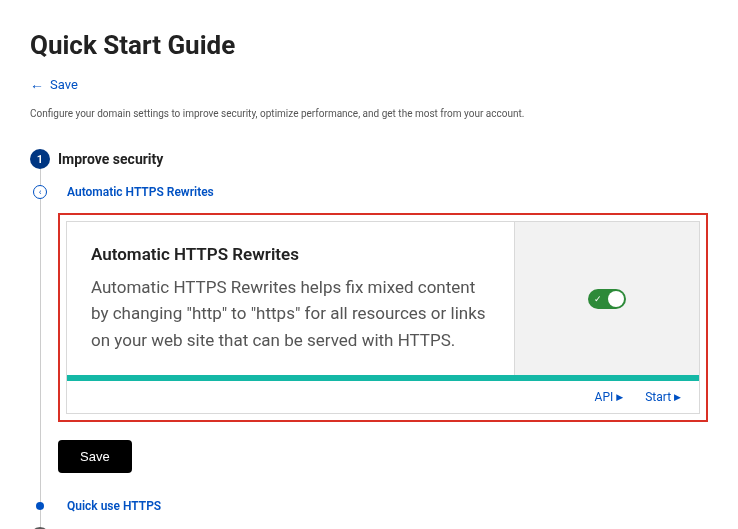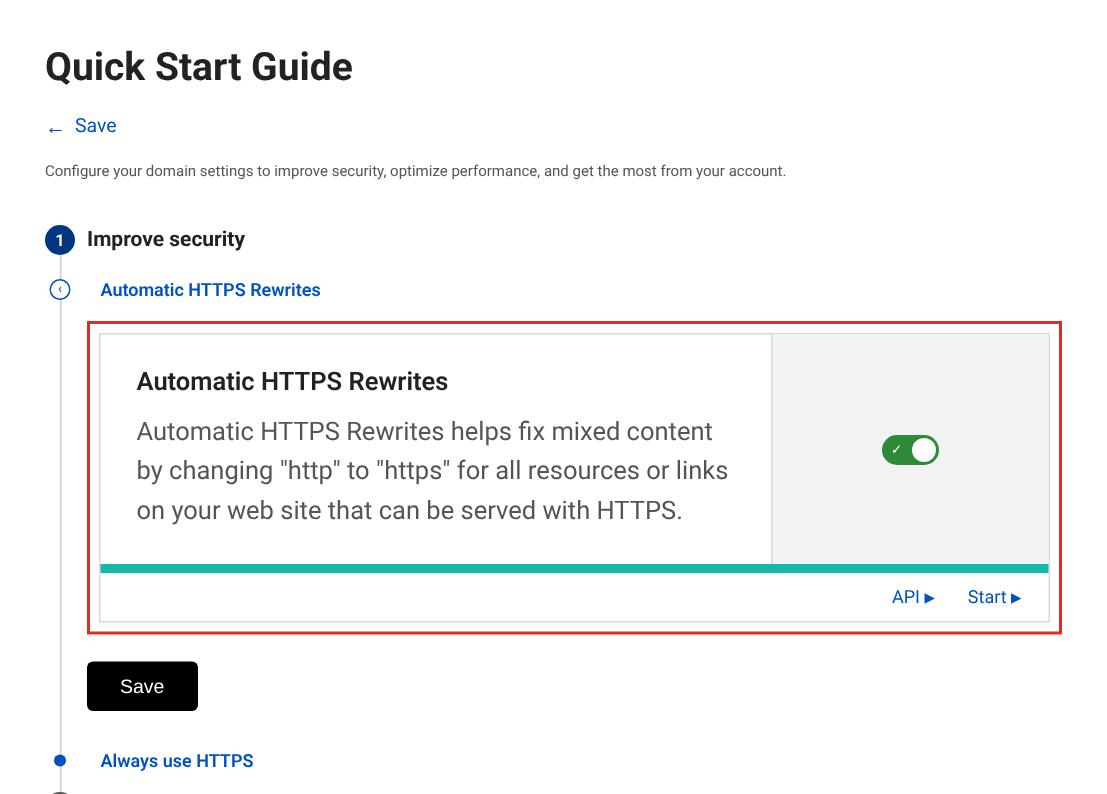--- a/index.html
+++ b/index.html
@@ -249,21 +249,21 @@
           <span class="caret">▶</span>
         </a>
       </div>
     </div>
   </div>
 
   <button class="save-btn">Save</button>
 
   <div class="substep-row">
     <div class="substep-dot solid"></div>
-    <div class="substep-label" style="margin-left:23px">Always use HTTPS</div>
+    <div class="substep-label" style="margin-left:23px">Quick use HTTPS</div>
   </div>
 
   <div class="step-row" style="margin-bottom:0">
     <div class="step-circle filled-gray">2</div>
   </div>
 </div>
 
 
 
 

